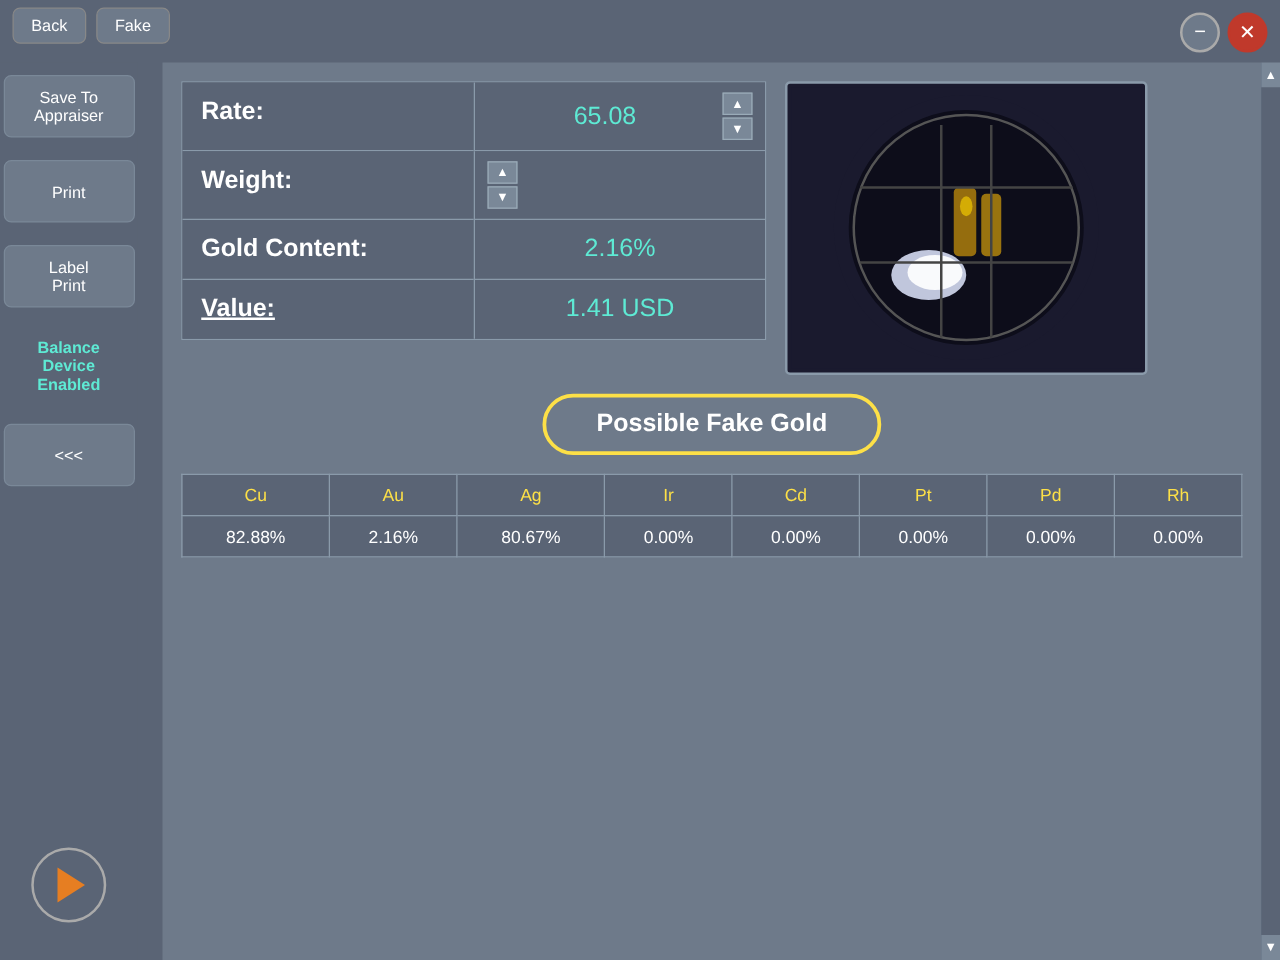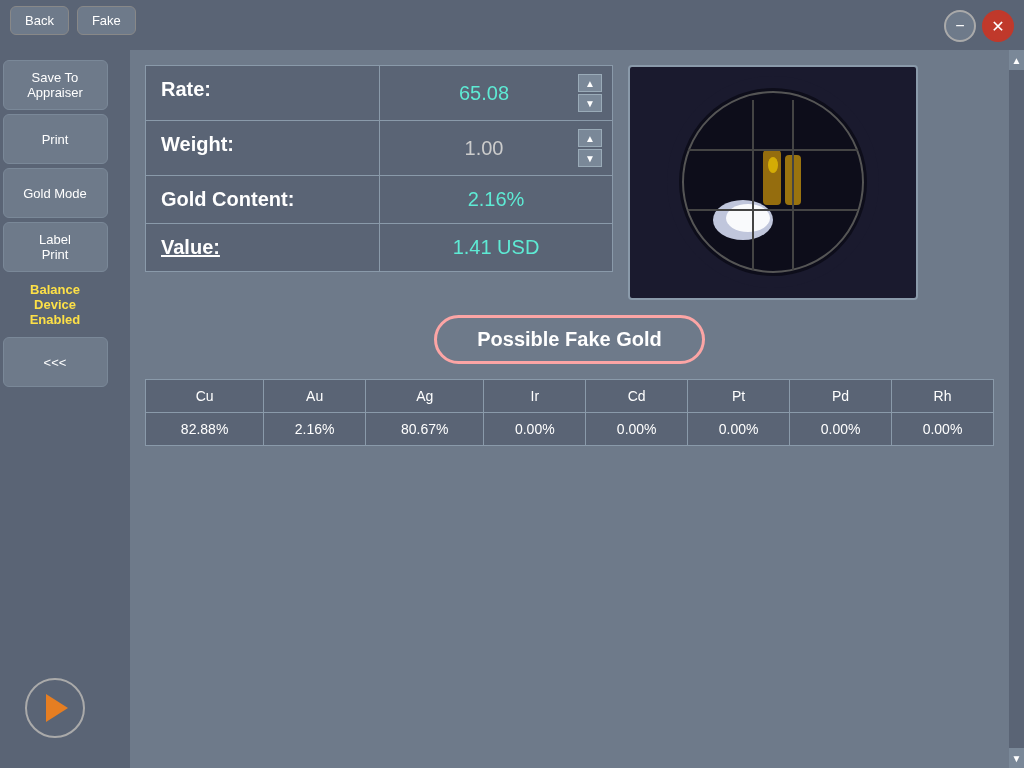--- a/index.html
+++ b/index.html
@@ -63,41 +63,41 @@
       position: absolute;
       top: 50px;
       left: 0;
       width: 110px;
       bottom: 0;
       background: #5a6475;
       display: flex;
       flex-direction: column;
       align-items: center;
       padding: 10px 0;
-      gap: 4px;
+      gap: 18px;
     }
     .sidebar-btn {
       width: 105px;
       min-height: 50px;
       background: #6e7a8a;
       border: 1px solid #7a8898;
       border-radius: 6px;
       color: #fff;
       font-size: 13px;
       cursor: pointer;
       display: flex;
       align-items: center;
       justify-content: center;
       text-align: center;
       padding: 6px 8px;
     }
     .sidebar-label {
       width: 105px;
       min-height: 50px;
-      color: #fde047;
+      color: #5eead4;
       font-size: 13px;
       display: flex;
       align-items: center;
       justify-content: center;
       text-align: center;
       font-weight: bold;
       padding: 6px 8px;
     }
     .sidebar-spacer { flex: 1; }
     .play-btn-container {
@@ -245,38 +245,38 @@
       height: 225px;
     }
 
     
     .warning-container {
       display: flex;
       justify-content: center;
       margin-bottom: 15px;
     }
     .warning-oval {
-      border: 3px solid #fca5a5;
+      border: 3px solid #fde047;
       border-radius: 50px;
       padding: 10px 40px;
       font-size: 20px;
       font-weight: bold;
       color: #fff;
       background: transparent;
     }
 
     
     .elements-table {
       width: 100%;
       border-collapse: collapse;
       border: 1px solid #8a9aaa;
     }
     .elements-table th {
       background: #5a6475;
-      color: #ffffff;
+      color: #fde047;
       font-size: 14px;
       padding: 8px 4px;
       text-align: center;
       border: 1px solid #8a9aaa;
       font-weight: normal;
     }
     .elements-table td {
       background: #5a6475;
       color: #fff;
       font-size: 14px;
@@ -293,21 +293,20 @@
   <button class="top-btn">Fake</button>
   <div class="top-right-btns">
     <button class="circle-btn">−</button>
     <button class="circle-btn close-btn">✕</button>
   </div>
 </div>
 
 <div class="sidebar">
   <button class="sidebar-btn">Save To<br>Appraiser</button>
   <button class="sidebar-btn">Print</button>
-  <button class="sidebar-btn">Gold Mode</button>
   <button class="sidebar-btn">Label<br>Print</button>
   <div class="sidebar-label">Balance Device<br>Enabled</div>
   <button class="sidebar-btn">&lt;&lt;&lt;</button>
   <div class="sidebar-spacer"></div>
   <div class="play-btn-container">
     <button class="play-btn">
       <div class="play-triangle"></div>
     </button>
   </div>
 </div>
@@ -329,21 +328,20 @@
         <div class="data-value-cell">
           <span class="data-value rate-val">65.08</span>
           <div class="spinner-btns">
             <button class="spin-btn">▲</button>
             <button class="spin-btn">▼</button>
           </div>
         </div>
 
         <div class="data-label">Weight:</div>
         <div class="data-value-cell">
-          <span class="data-value">1.00</span>
           <div class="spinner-btns">
             <button class="spin-btn">▲</button>
             <button class="spin-btn">▼</button>
           </div>
         </div>
 
         <div class="data-label">Gold Content:</div>
         <div class="data-value-cell">
           <span class="data-value rate-val">2.16%</span>
         </div>

